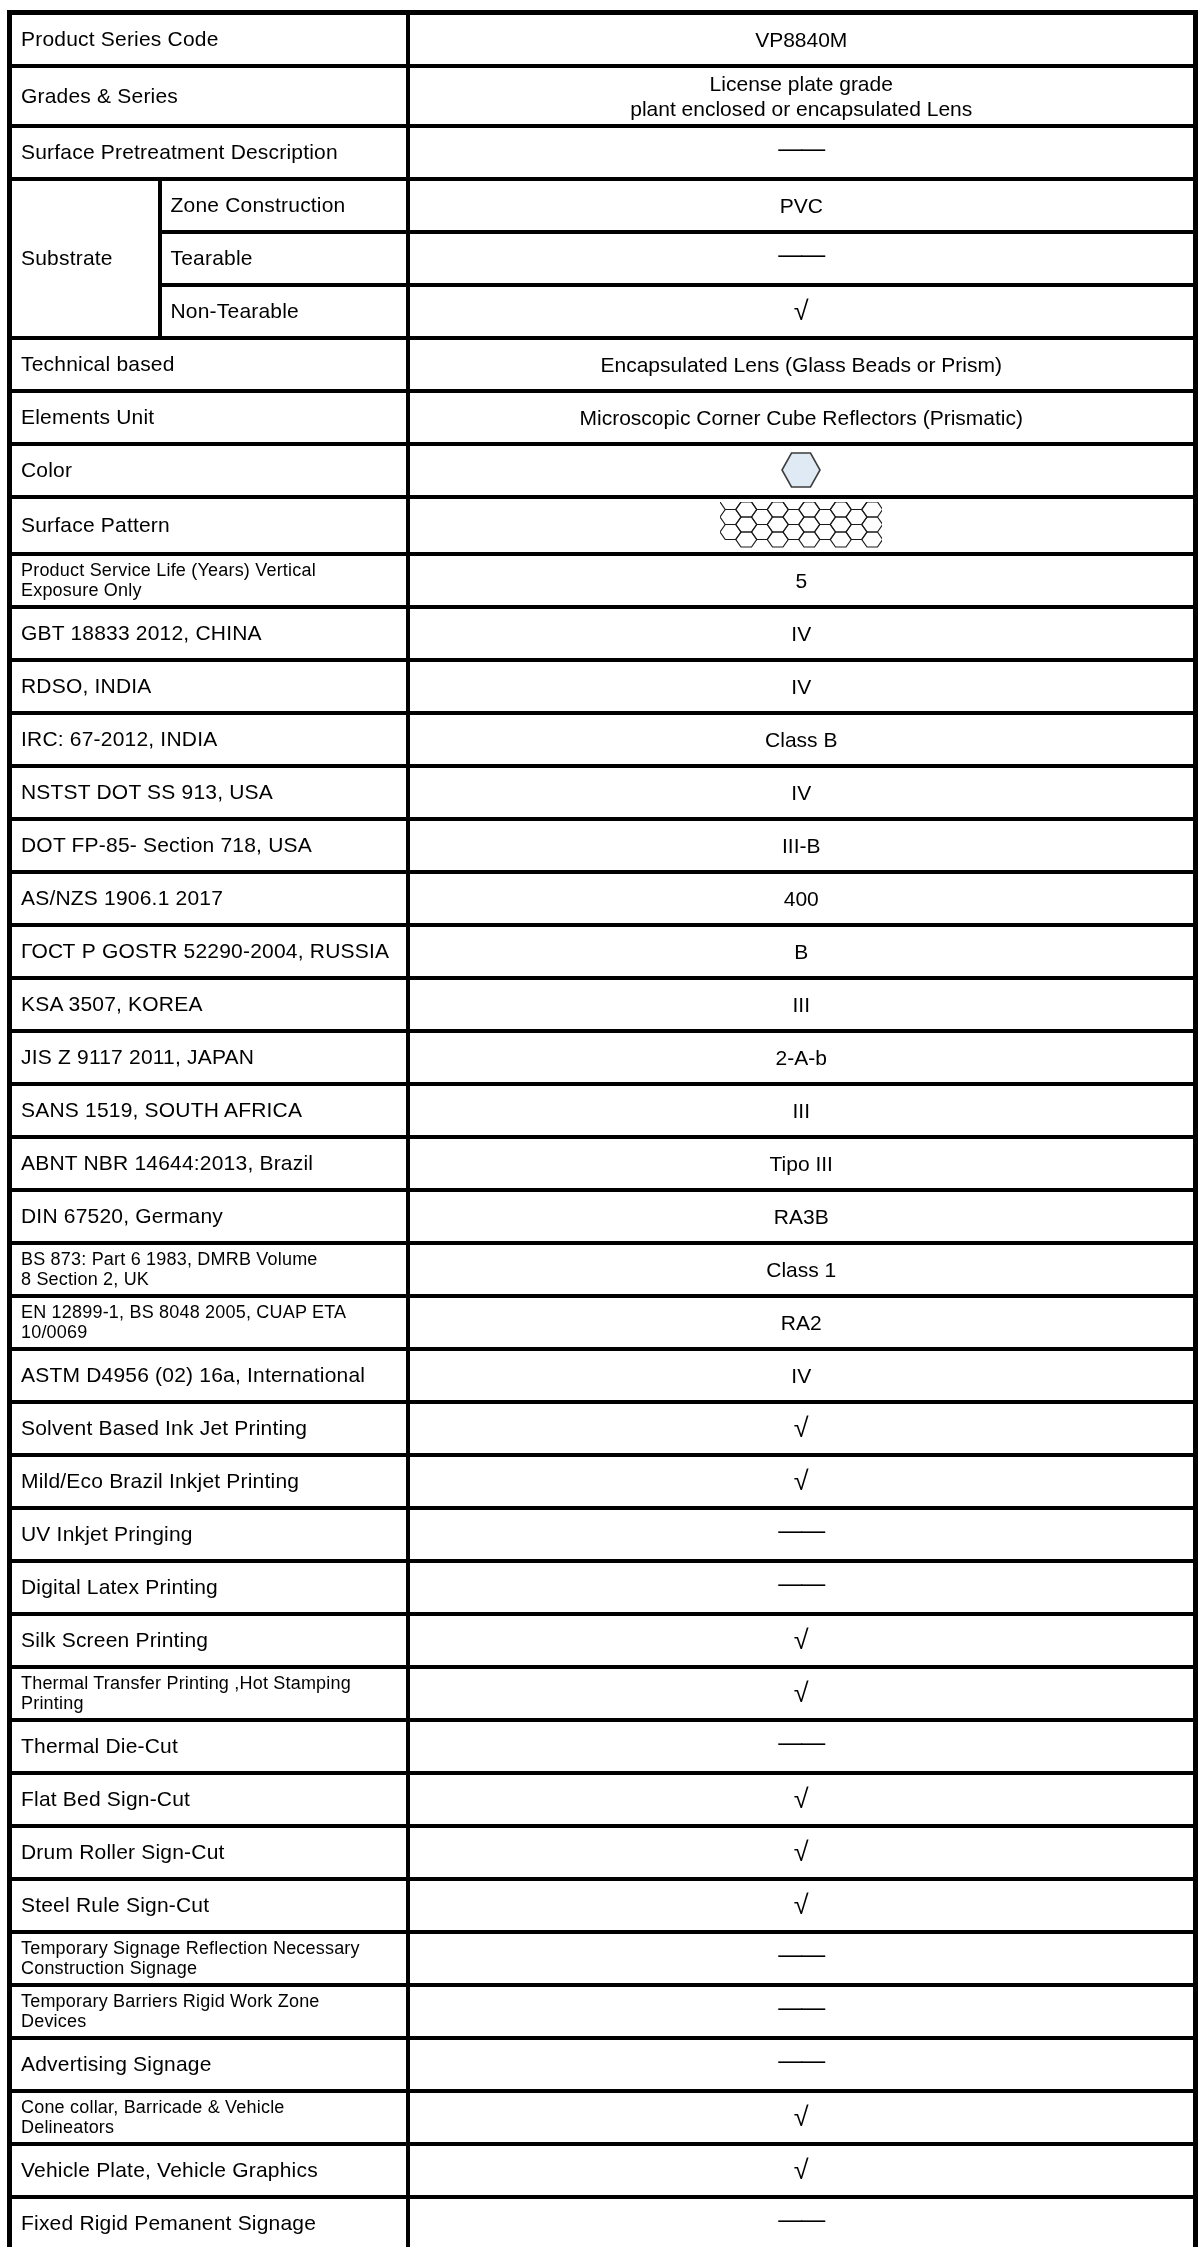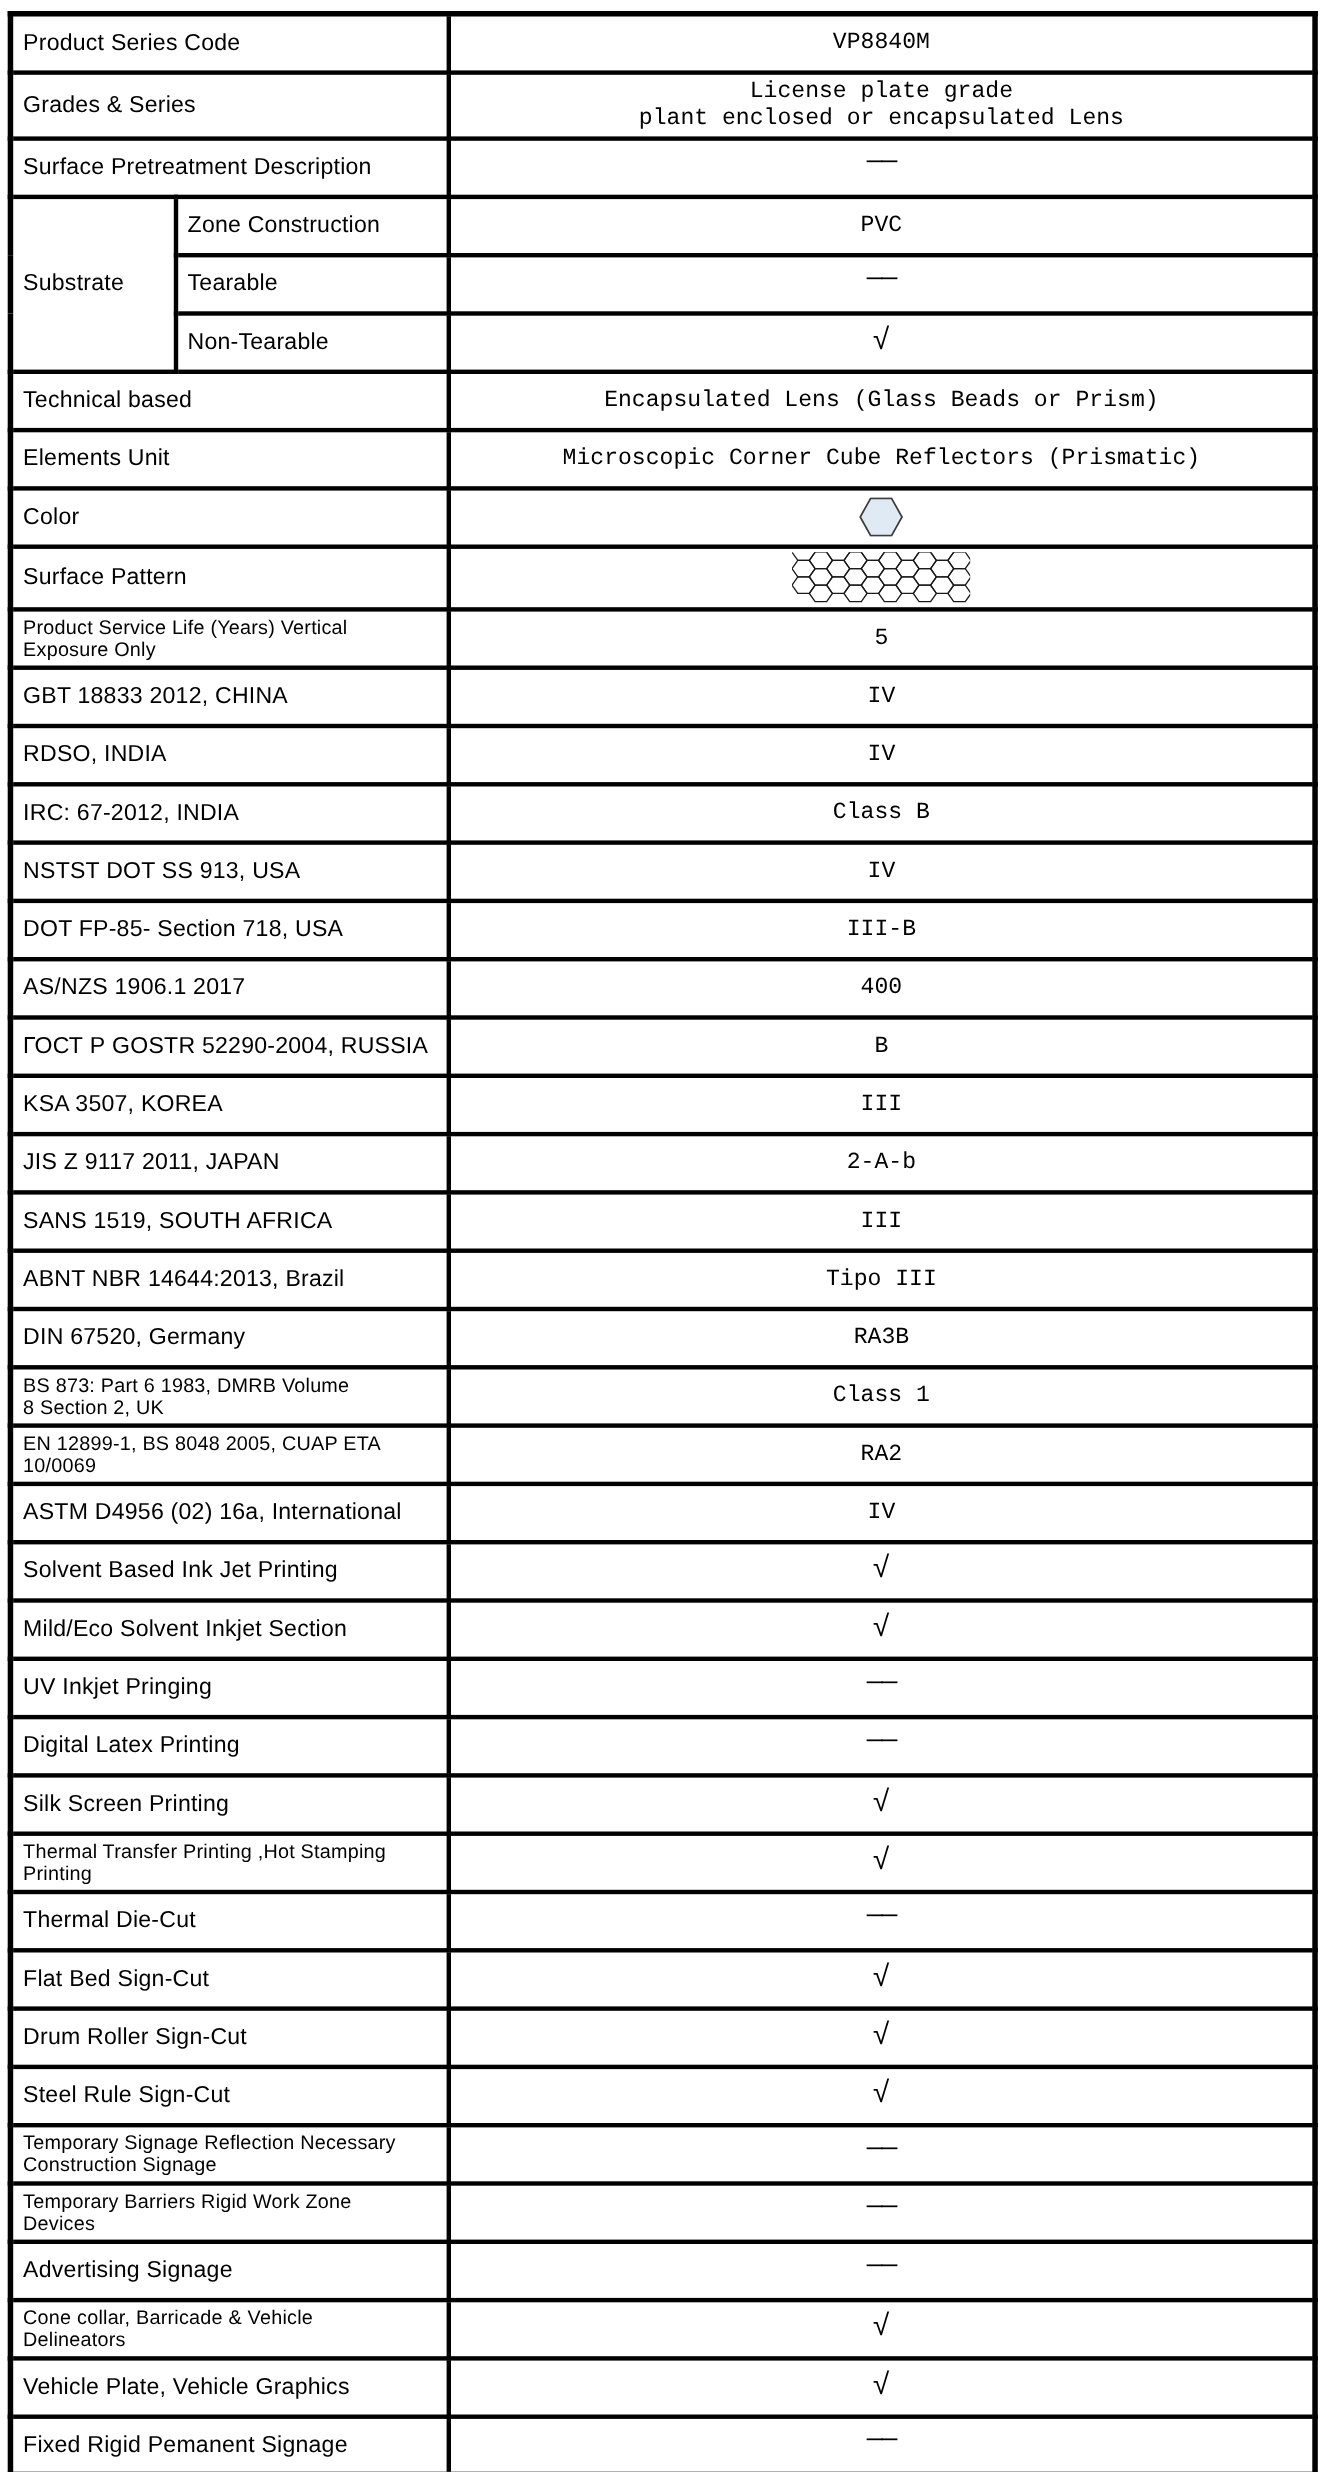--- a/index.html
+++ b/index.html
@@ -45,21 +45,20 @@
   }
   td.label.small {
     font-size: 18px;
   }
   td.value {
     text-align: center;
     padding: 3px 4px;
     font-size: 21px;
     line-height: 1.2;
     white-space: pre-line;
-    font-family: Liberation Mono, monospace;
   }
   span.check {
     font-size: 27px;
     font-style: italic;
     line-height: 1;
     display: inline-block;
   }
   span.dash {
     font-size: 24px;
     letter-spacing: -1px;
@@ -223,21 +222,21 @@
         </tr>
         <tr>
           <td class="cell label" colspan="2">ASTM D4956 (02) 16a, International</td>
           <td class="cell value">IV</td>
         </tr>
         <tr>
           <td class="cell label" colspan="2">Solvent Based Ink Jet Printing</td>
           <td class="cell value"><span class="check">√</span></td>
         </tr>
         <tr>
-          <td class="cell label" colspan="2">Mild/Eco Solvent Inkjet Section</td>
+          <td class="cell label" colspan="2">Mild/Eco Brazil Inkjet Printing</td>
           <td class="cell value"><span class="check">√</span></td>
         </tr>
         <tr>
           <td class="cell label" colspan="2">UV Inkjet Pringing</td>
           <td class="cell value"><span class="dash">——</span></td>
         </tr>
         <tr>
           <td class="cell label" colspan="2">Digital Latex Printing</td>
           <td class="cell value"><span class="dash">——</span></td>
         </tr>

